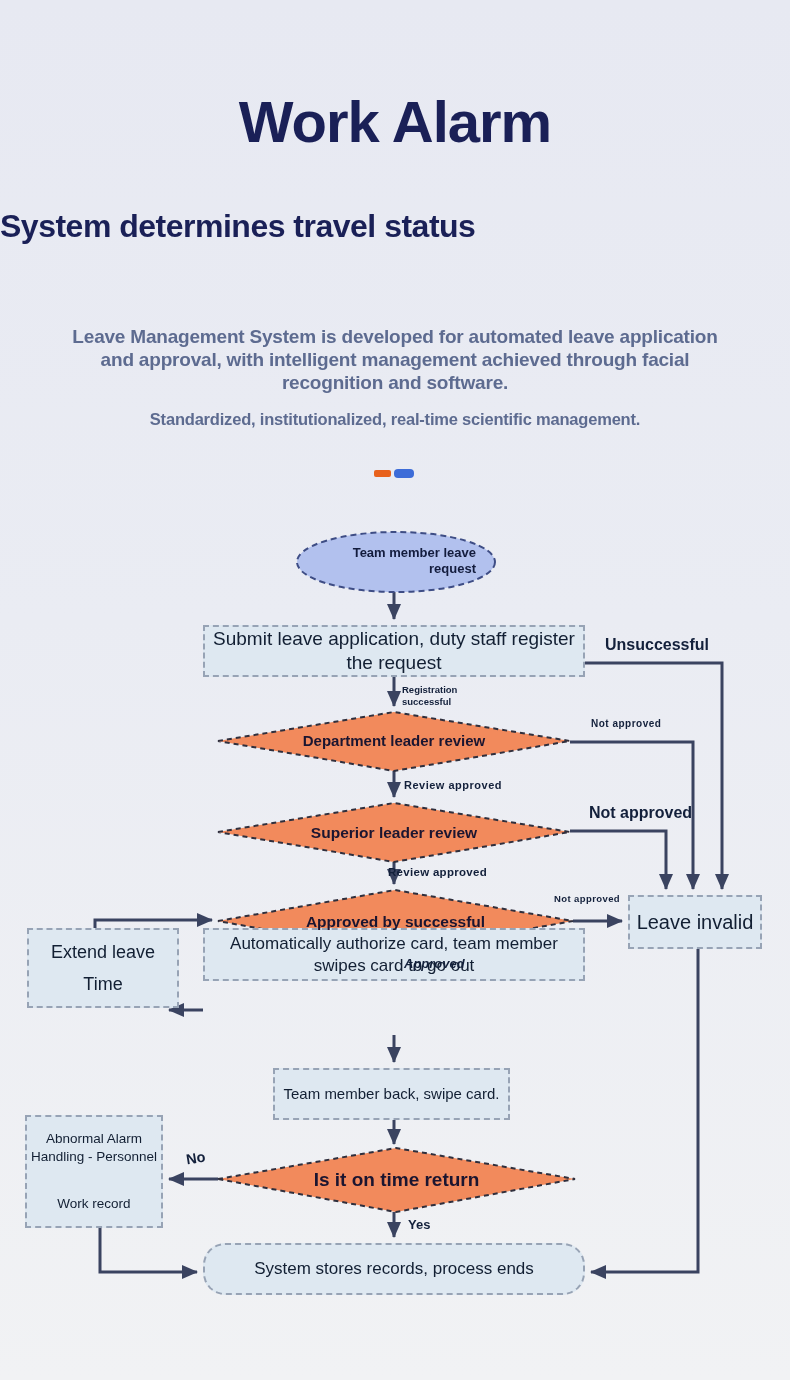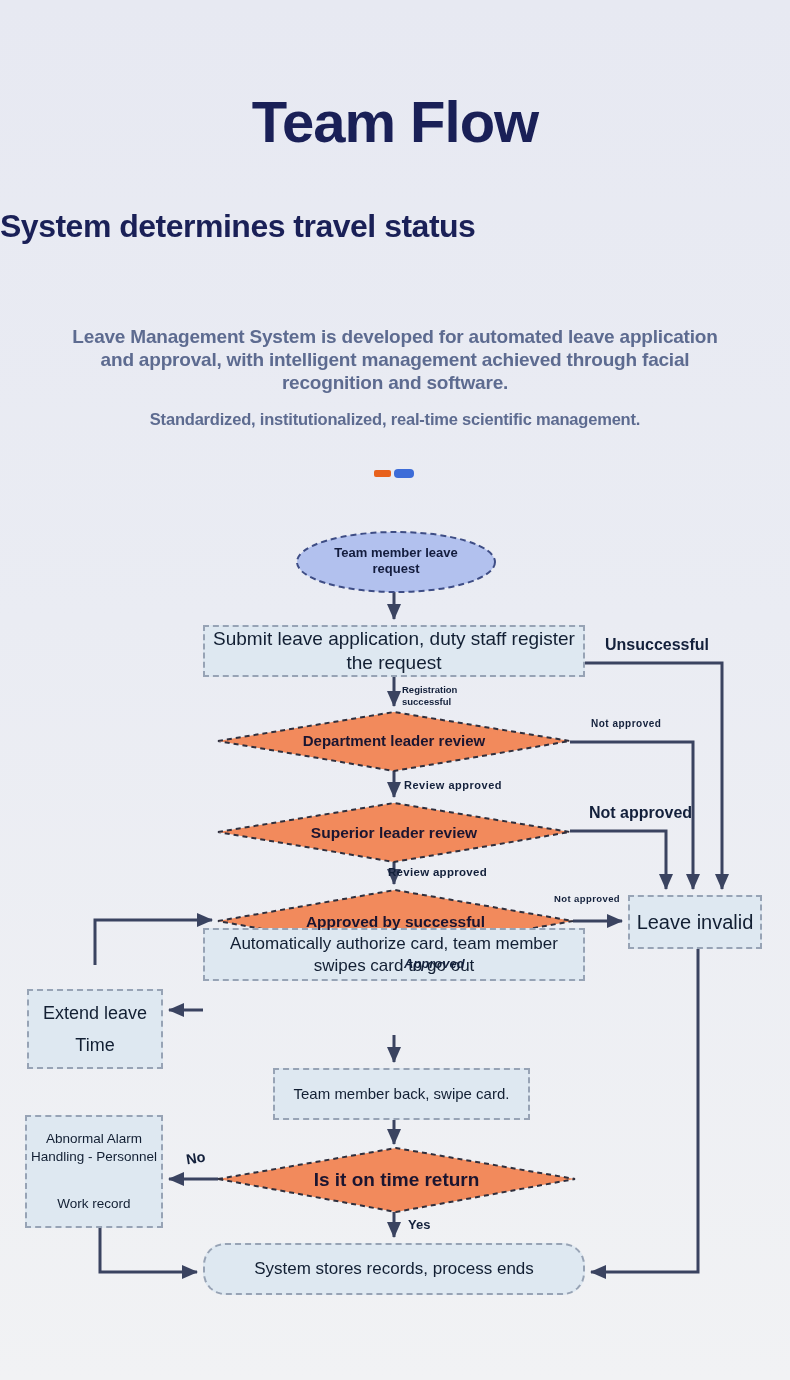--- a/index.html
+++ b/index.html
@@ -43,30 +43,30 @@
   .canvas{position:absolute;left:0;top:0;z-index:1;}
   .rect-node{
     position:absolute;z-index:2;
     background:#dee8f1;border:2px dashed #97a3b5;
     display:flex;flex-direction:column;align-items:center;justify-content:center;
     text-align:center;font-weight:normal;color:#121f33;
     box-sizing:border-box;line-height:1.25;
   }
   .node-submit{left:203px;top:625px;width:382px;height:52px;font-size:19px;}
   .node-leave-invalid{left:628px;top:895px;width:134px;height:54px;font-size:20px;justify-content:center;}
-  .node-extend{left:27px;top:989px;width:136px;height:80px;font-size:18px;gap:9px;}
+  .node-extend{left:27px;top:928px;width:152px;height:80px;font-size:18px;gap:9px;}
   .node-authorize{left:203px;top:928px;width:382px;height:53px;font-size:17px;padding:0 14px;}
-  .node-back{left:273px;top:1068px;width:257px;height:52px;font-size:15px;}
+  .node-back{left:273px;top:1068px;width:237px;height:52px;font-size:15px;}
   .node-abnormal{left:25px;top:1115px;width:138px;height:113px;font-size:13.5px;line-height:1.3;}
   .node-abnormal .gap{margin-top:30px;}
   .node-store{left:203px;top:1243px;width:382px;height:52px;font-size:17px;border-radius:22px;}
   .shape-label{
     position:absolute;z-index:3;
     display:flex;align-items:center;justify-content:center;
-    text-align:center;font-weight:bold;color:#1b1530;
+    text-align:right;font-weight:bold;color:#1b1530;
     pointer-events:none;line-height:1.25;
   }
   .lbl-start{left:298px;top:533px;width:196px;height:56px;font-size:13px;color:#131c3d;}
   .lbl-start span{display:block;width:160px;}
   .lbl-dept{left:218px;top:712px;width:352px;height:59px;font-size:15px;}
   .lbl-superior{left:218px;top:803px;width:352px;height:59px;font-size:15.5px;}
   .lbl-supervisor{left:218px;top:890px;width:355px;height:63px;font-size:15.5px;}
   .lbl-ontime{left:218px;top:1148px;width:357px;height:64px;font-size:19px;}
   .edge-label{
     position:absolute;z-index:3;white-space:nowrap;
@@ -81,21 +81,21 @@
   .el-notapproved3{left:554px;top:893px;font-size:9.5px;letter-spacing:0.4px;}
   .el-approved{left:404px;top:956px;font-size:13px;font-style:italic;}
   .el-no{left:186px;top:1150px;font-size:14.5px;transform:rotate(-9deg);}
   .el-yes{left:408px;top:1217px;font-size:13px;}
 </style>
 </head>
 <body>
 
 <div class="page">
 
-  <div class="title">Team Flow</div>
+  <div class="title">Work Alarm</div>
   <div class="subtitle">System determines travel status</div>
   <div class="description">Leave Management System is developed for automated leave application and approval, with intelligent management achieved through facial recognition and software.</div>
   <div class="tagline">Standardized, institutionalized, real-time scientific management.</div>
   <div class="divider-orange"></div>
   <div class="divider-blue"></div>
 
   <svg class="canvas" width="790" height="1380" viewBox="0 0 790 1380">
     <defs>
       <marker id="arr" viewBox="0 0 16 14" refX="15" refY="7" markerWidth="16" markerHeight="14" markerUnits="userSpaceOnUse" orient="auto">
         <path d="M0,0 L16,7 L0,14 Z" fill="#3a4360"></path>

